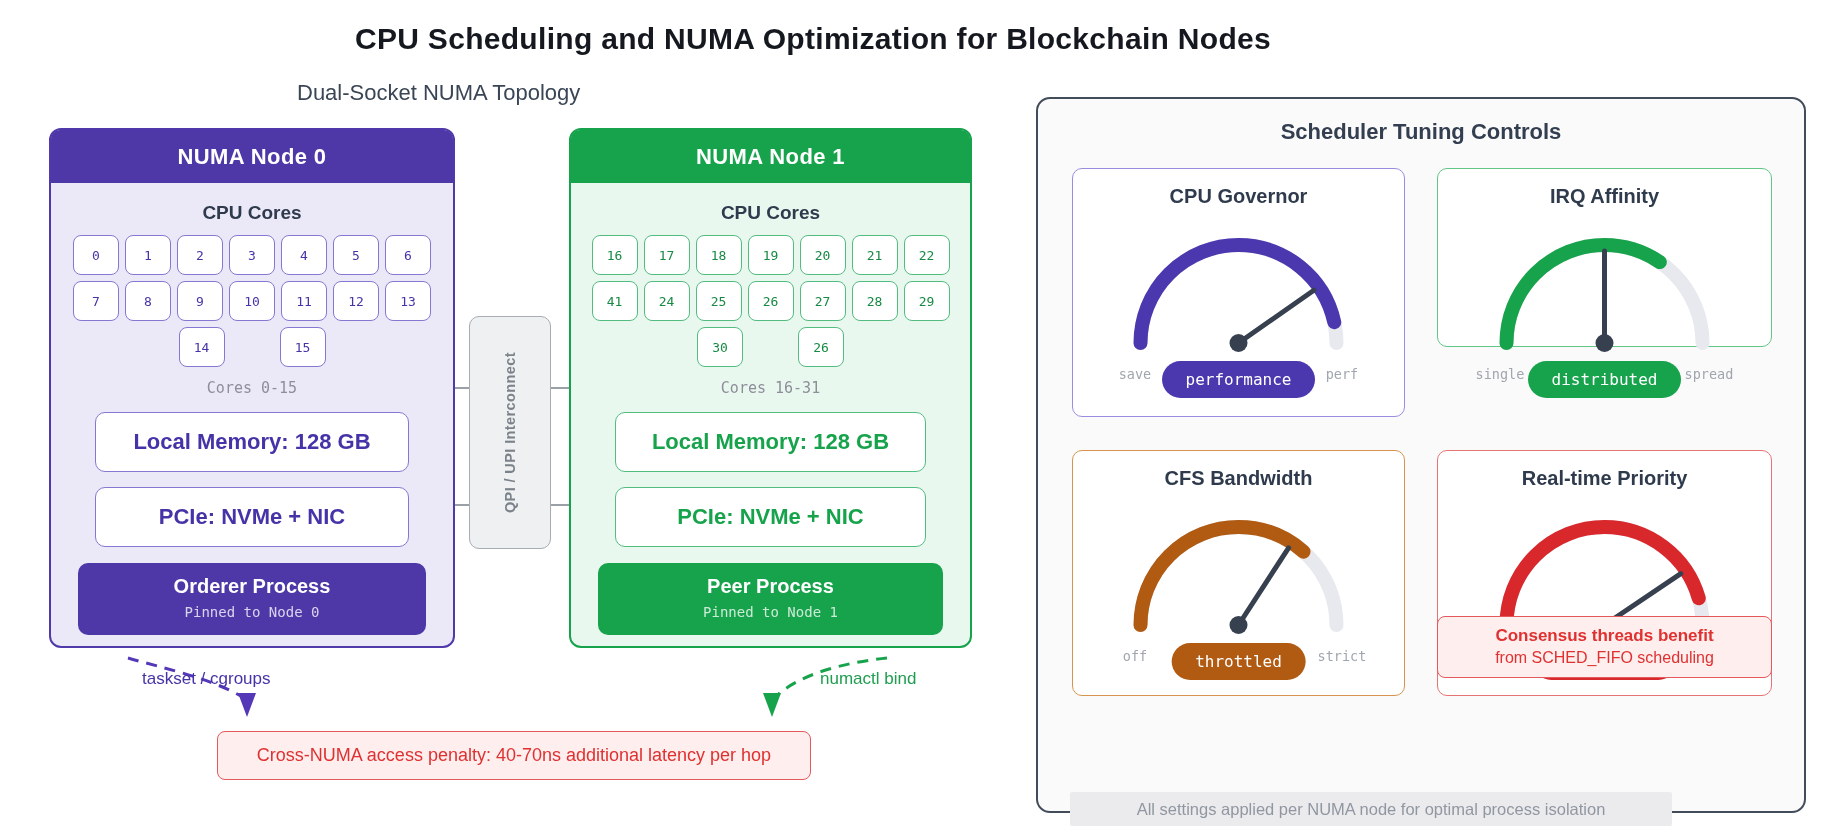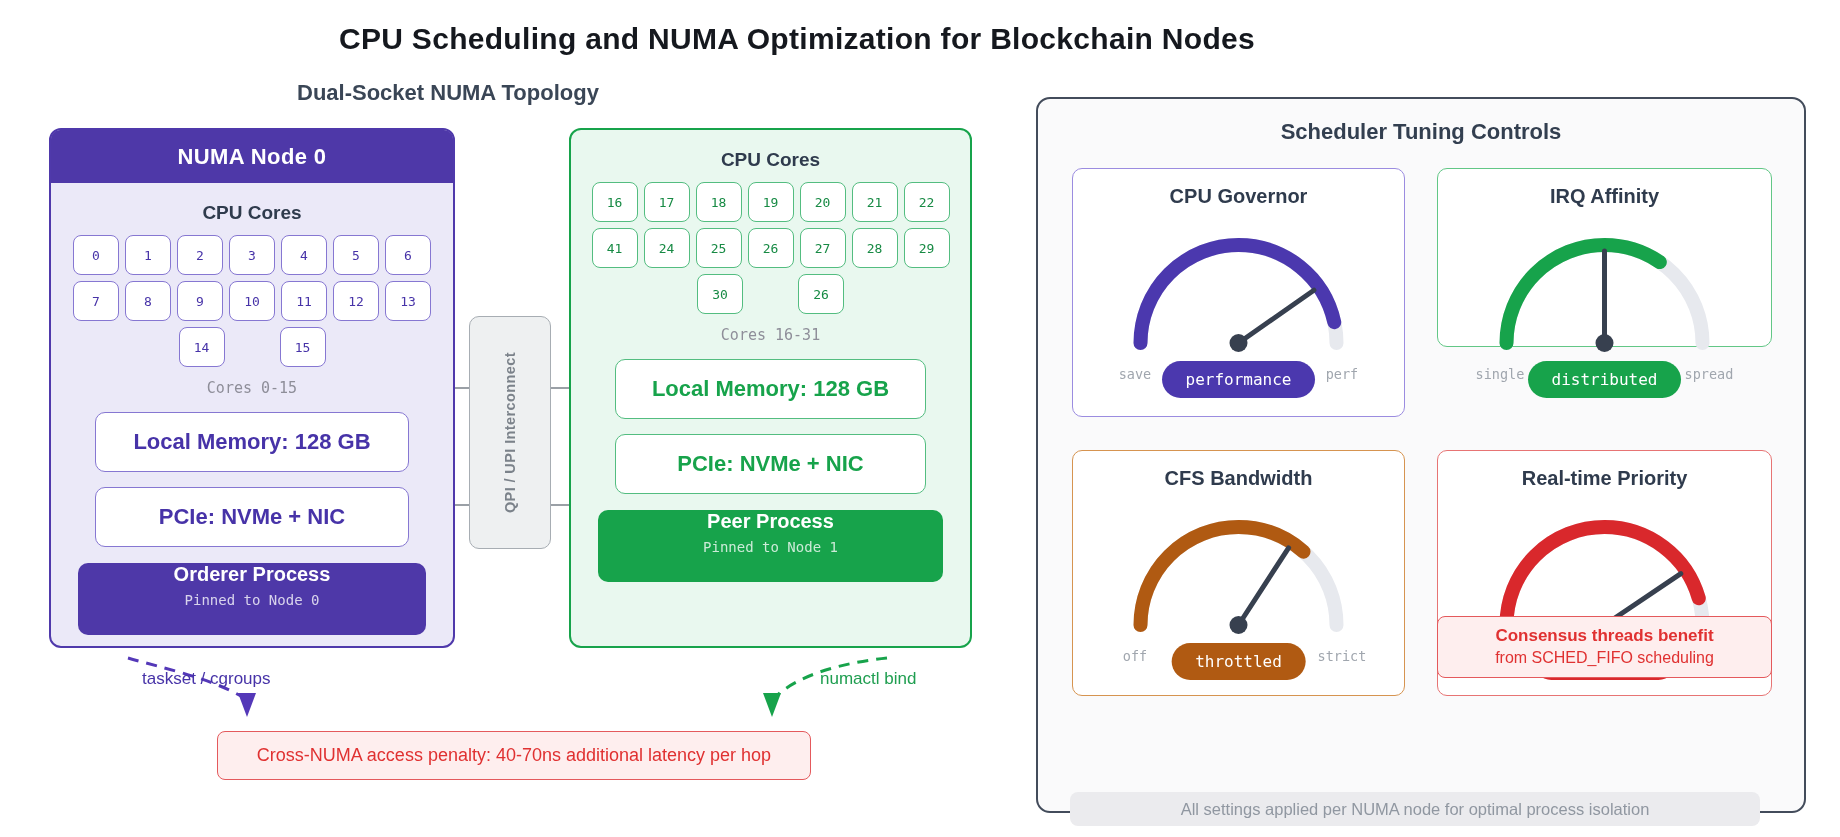--- a/index.html
+++ b/index.html
@@ -1,42 +1,42 @@
 <!DOCTYPE html>
 <html><head>
 <meta charset="utf-8">
 <style>
   html,body{margin:0;padding:0;background:#ffffff;}
   body{font-family:"Liberation Sans", sans-serif; color:#2f3b4d;}
   #stage{position:relative;width:1840px;height:837px;background:#ffffff;overflow:hidden;}
   .abs{position:absolute;}
 
   
-  .main-title{left:0;top:22px;width:1594px;text-align:center;font-size:30px;font-weight:bold;color:#15181e;letter-spacing:.3px;}
-  .sub-title{left:297px;top:80px;font-size:22px;font-weight:bold;color:#3a4656;text-align:center;}
+  .main-title{left:0;top:22px;width:1594px;text-align:center;font-size:30px;font-weight:bold;color:#15181e;letter-spacing:.3px;padding-left:16px;}
+  .sub-title{left:297px;top:80px;font-size:22px;font-weight:normal;color:#3a4656;text-align:center;}
 
   
   .node-card{top:128px;width:406px;height:520px;border-radius:12px;border:2px solid;z-index:2;box-sizing:border-box;}
   .node0{left:49px;background:#ebe9f8;border-color:#4f39ab;}
   .node1{left:569px;width:403px;background:#e9f8ef;border-color:#17a34b;}
   .node-header{height:53px;border-radius:9px 9px 0 0;color:#fff;font-weight:bold;font-size:22px;line-height:53px;text-align:center;letter-spacing:.4px;}
   .node0 .node-header{background:#4e38a8;}
   .node1 .node-header{background:#17a34b;}
   .cores-title{margin-top:19px;text-align:center;font-size:19px;font-weight:bold;color:#2f3b4d;}
   .core-row{display:flex;justify-content:center;gap:6px;margin-top:6px;}
   .core-row.first{margin-top:11px;}
   .core-row.sparse{gap:55px;}
   .chip{width:44px;height:38px;background:#ffffff;border:1.5px solid;border-radius:8px;font-family:"DejaVu Sans Mono",monospace;font-size:13px;display:flex;align-items:center;justify-content:center;}
   .node0 .chip{border-color:#8677d2;color:#4733a8;}
   .node1 .chip{border-color:#53bd80;color:#178a44;}
   .range-label{margin-top:12px;text-align:center;font-family:"DejaVu Sans Mono",monospace;font-size:15px;color:#8e8e99;}
   .io-box{margin:15px 44px 0;height:58px;background:#ffffff;border:1.5px solid;border-radius:10px;text-align:center;line-height:58px;font-size:22px;font-weight:bold;}
   .node0 .io-box{border-color:#8677d2;color:#4733a8;}
   .node1 .io-box{border-color:#53bd80;color:#17a34b;}
-  .proc-box{margin:16px 27px 0;height:72px;border-radius:10px;text-align:center;box-sizing:border-box;padding-top:0;}
+  .proc-box{margin:16px 27px 0;height:72px;border-radius:10px;text-align:center;box-sizing:border-box;padding-top:12px;}
   .node0 .proc-box{background:#4e38a8;}
   .node1 .proc-box{background:#17a34b;}
   .proc-name{color:#ffffff;font-size:20px;font-weight:bold;}
   .proc-sub{margin-top:6px;font-family:"DejaVu Sans Mono",monospace;font-size:14px;color:rgba(255,255,255,.78);}
 
   
   .interconnect{left:469px;top:316px;width:82px;height:233px;background:#eef0f1;border:1.5px solid #a7adb3;border-radius:10px;z-index:3;display:flex;align-items:center;justify-content:center;box-sizing:border-box;}
   .interconnect span{writing-mode:vertical-rl;transform:rotate(180deg);font-size:14.5px;font-weight:bold;color:#7b828a;letter-spacing:.4px;white-space:nowrap;}
   .conn-svg{left:0;top:0;z-index:1;}
 
@@ -61,21 +61,21 @@
   .gauge-svg .val{fill:none;stroke-width:14;stroke-linecap:round;}
   .gauge-svg .needle{stroke:#37404f;stroke-width:5;stroke-linecap:round;}
   .gauge-svg .hub{fill:#37404f;}
   .gauge-label{position:absolute;top:197px;width:96px;text-align:center;font-family:"DejaVu Sans Mono",monospace;font-size:13.5px;color:#a0a6ae;}
   .gauge-label.left{left:14px;}
   .gauge-label.right{right:14px;}
   .gauge-pill{position:absolute;top:192px;left:50%;transform:translateX(-50%);height:37px;line-height:37px;padding:0 24px;border-radius:19px;color:#ffffff;font-family:"DejaVu Sans Mono",monospace;font-size:16px;white-space:nowrap;}
   .consensus-note{left:1437px;top:616px;width:335px;height:62px;background:#feeeee;border:1.5px solid #e4595c;border-radius:8px;text-align:center;box-sizing:border-box;padding-top:9px;z-index:2;}
   .note-l1{font-size:17px;font-weight:bold;color:#e03131;}
   .note-l2{margin-top:3px;font-size:16px;color:#e03131;}
-  .panel-footer{left:1070px;top:792px;width:690px;height:34px;background:#ebebee;border-radius:8px;display:flex;align-items:center;justify-content:center;font-size:16.5px;color:#9097a1;z-index:3;}
+  .panel-footer{left:1070px;top:792px;width:602px;height:34px;background:#ebebee;border-radius:2px;display:flex;align-items:center;justify-content:center;font-size:16.5px;color:#9097a1;z-index:3;}
 </style>
 </head>
 <body>
 
 <div id="stage">
 
   <div class="abs main-title">CPU Scheduling and NUMA Optimization for Blockchain Nodes</div>
   <div class="abs sub-title">Dual-Socket NUMA Topology</div>
 
   <svg class="abs conn-svg" width="1840" height="837">
@@ -111,20 +111,21 @@
     <div class="range-label">Cores 0-15</div>
     <div class="io-box">Local Memory: 128 GB</div>
     <div class="io-box">PCIe: NVMe + NIC</div>
     <div class="proc-box">
       <div class="proc-name">Orderer Process</div>
       <div class="proc-sub">Pinned to Node 0</div>
     </div>
   </div>
 
   <div class="abs node-card node1">
+    <div class="node-header">NUMA Node 1</div>
     <div class="cores-title">CPU Cores</div>
     <div class="core-row first">
         <span class="chip">16</span>
         <span class="chip">17</span>
         <span class="chip">18</span>
         <span class="chip">19</span>
         <span class="chip">20</span>
         <span class="chip">21</span>
         <span class="chip">22</span>
       </div>

